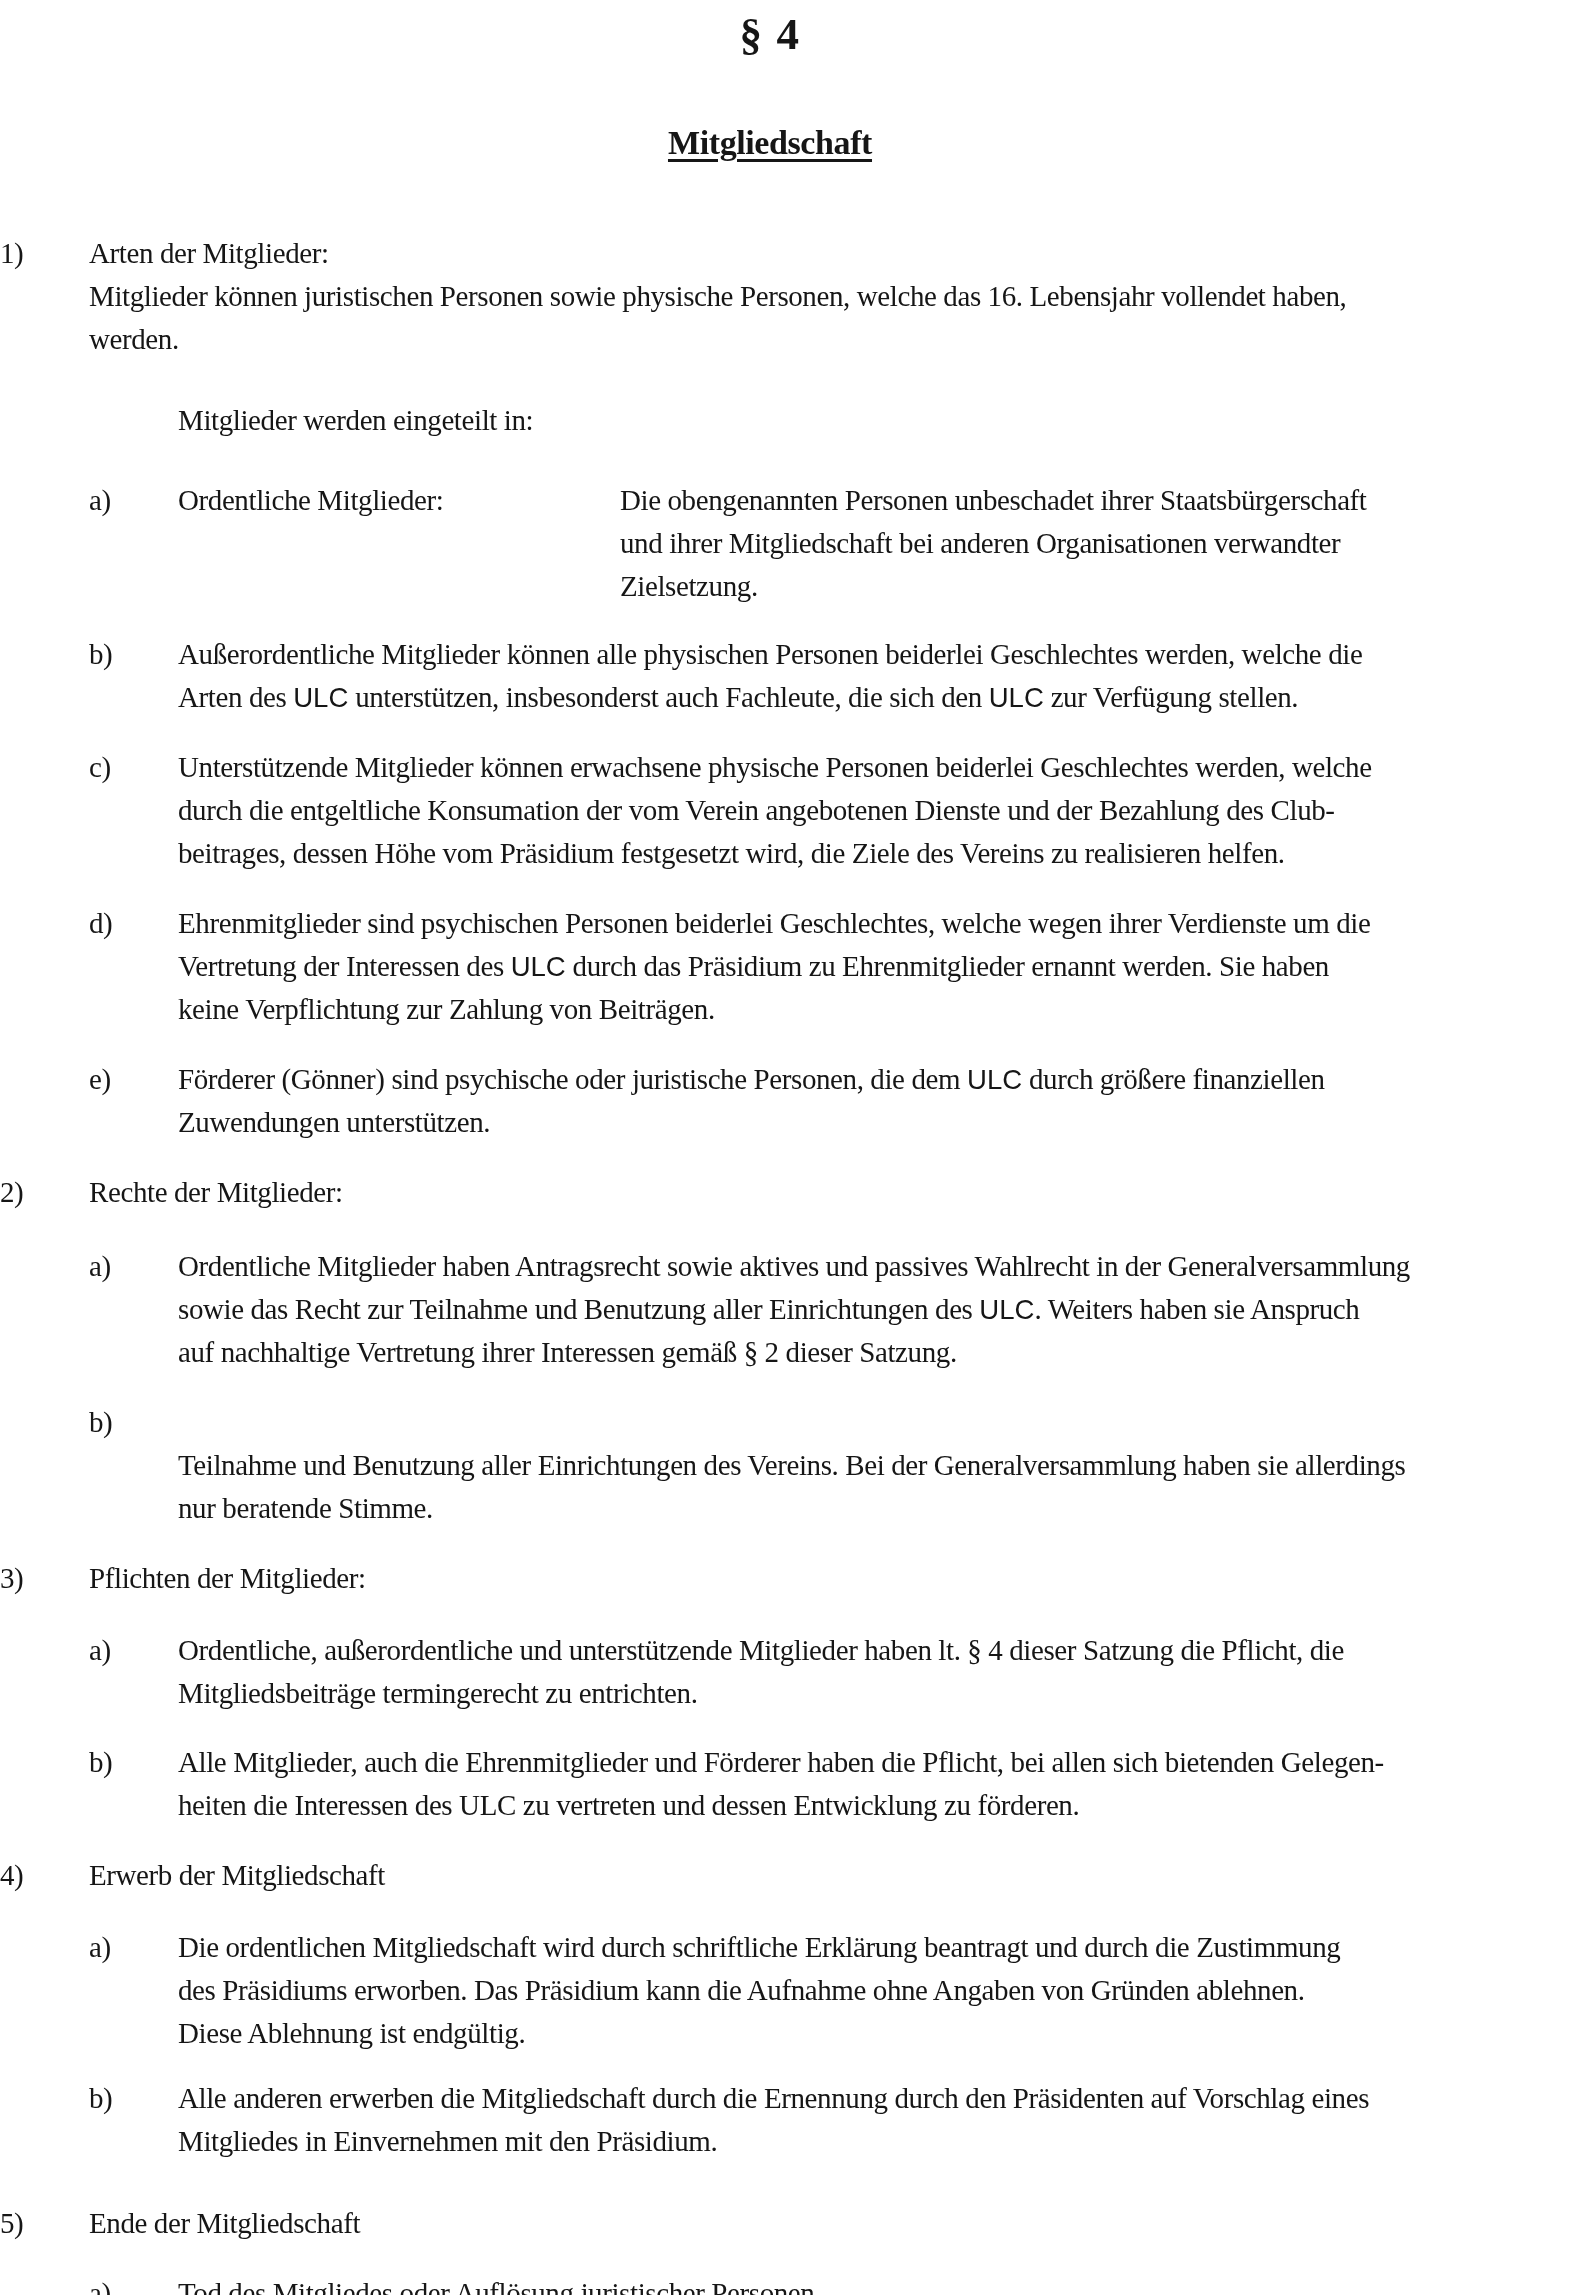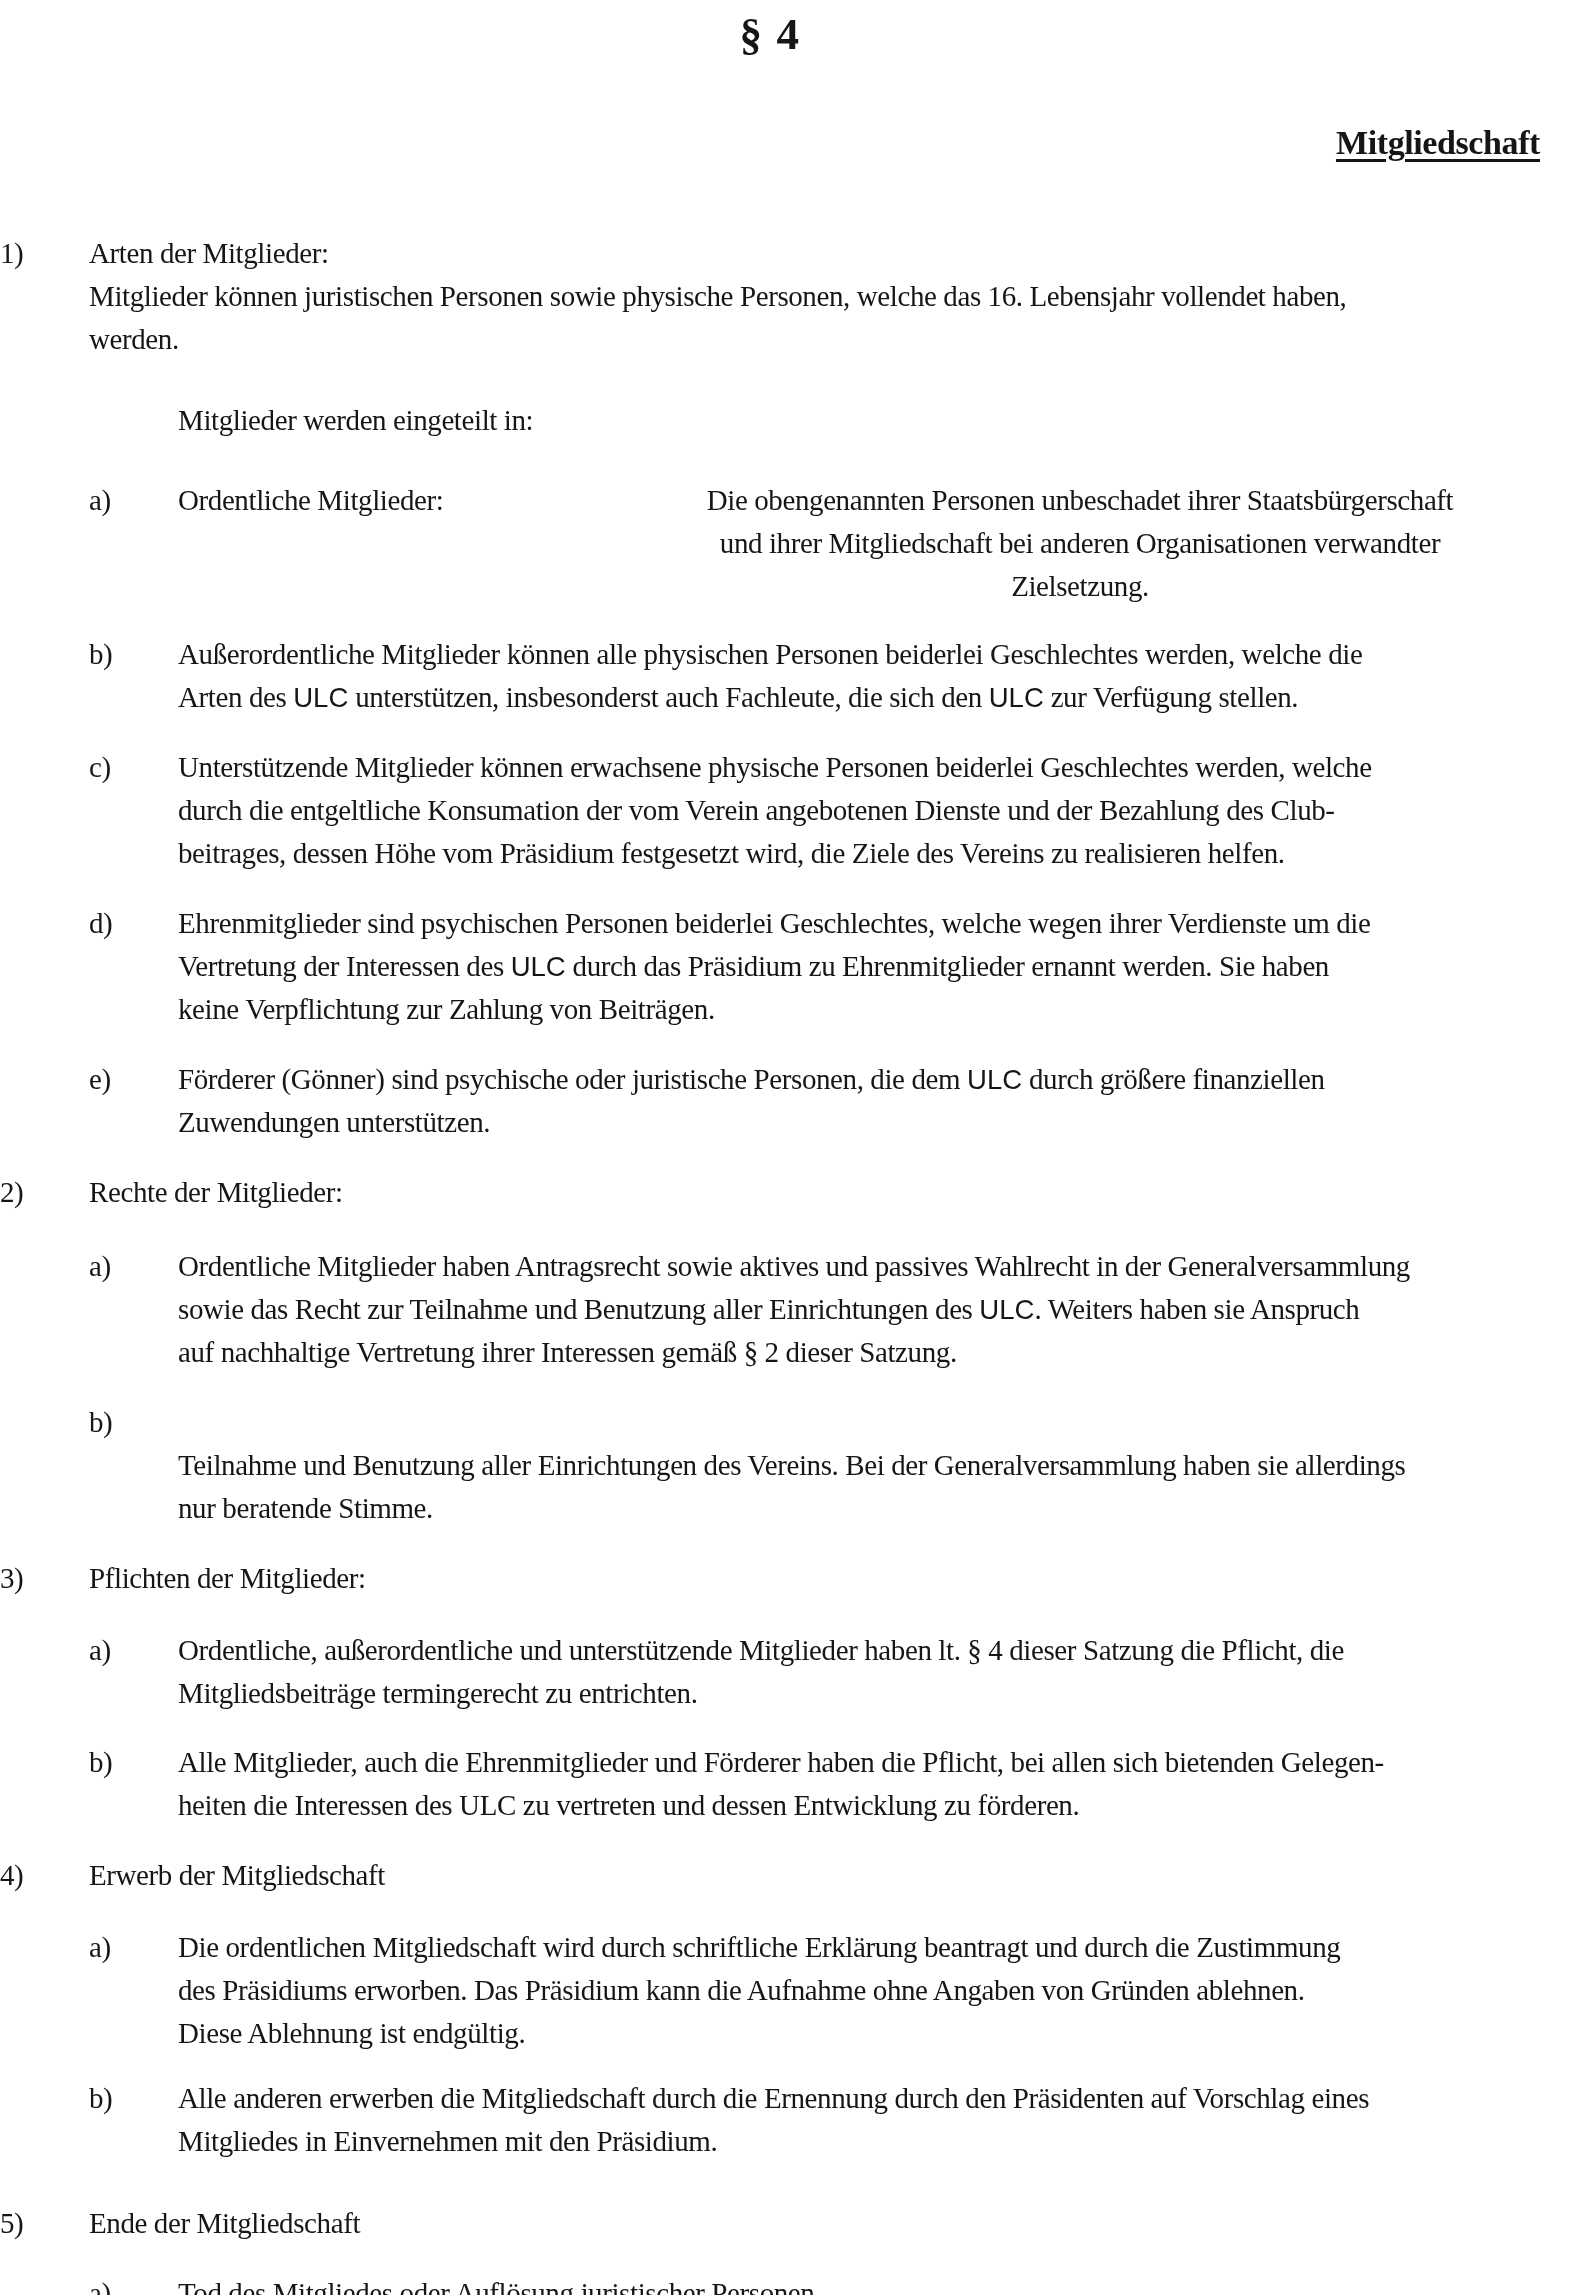--- a/index.html
+++ b/index.html
@@ -18,38 +18,38 @@
   .h-sym{
     margin-top:9.3px;
     text-align:center;
     font-weight:bold;
     font-size:45px;
     line-height:50px;
     letter-spacing:1.6px;
   }
   .h-title{
     margin-top:64px;
-    text-align:right;
+    text-align:center;
     font-weight:bold;
     font-size:34px;
     line-height:39px;
     text-decoration:underline;
     text-decoration-thickness:3.1px;
     text-underline-offset:5.4px;
   }
   .section{display:flex;align-items:flex-start;}
   .num{flex:0 0 89px;}
   .num span{position:relative;left:-9.3px;display:inline-block;}
   .sec-body{flex:1;min-width:0;}
   .subintro{margin-top:38px;margin-left:89px;}
   .item{display:flex;align-items:flex-start;}
   .letter{flex:0 0 89px;}
   .itext{flex:1;max-width:1370px;}
   .label{flex:0 0 442px;}
-  .rcol{flex:0 0 920px;max-width:920px;text-align:center;}
+  .rcol{flex:0 0 920px;max-width:920px;}
   .ulc{
     font-family:"Liberation Sans","DejaVu Sans",sans-serif;
     font-weight:normal;
     font-size:0.95em;
     letter-spacing:0;
   }
   .mt28{margin-top:22px}.mt32{margin-top:25px}.mt33{margin-top:25.6px}
   .mt35{margin-top:27px}.mt37{margin-top:29px}.mt40{margin-top:31px}
   .mt48{margin-top:37px}.mt50{margin-top:39px}.mt90{margin-top:70px}
 </style>

